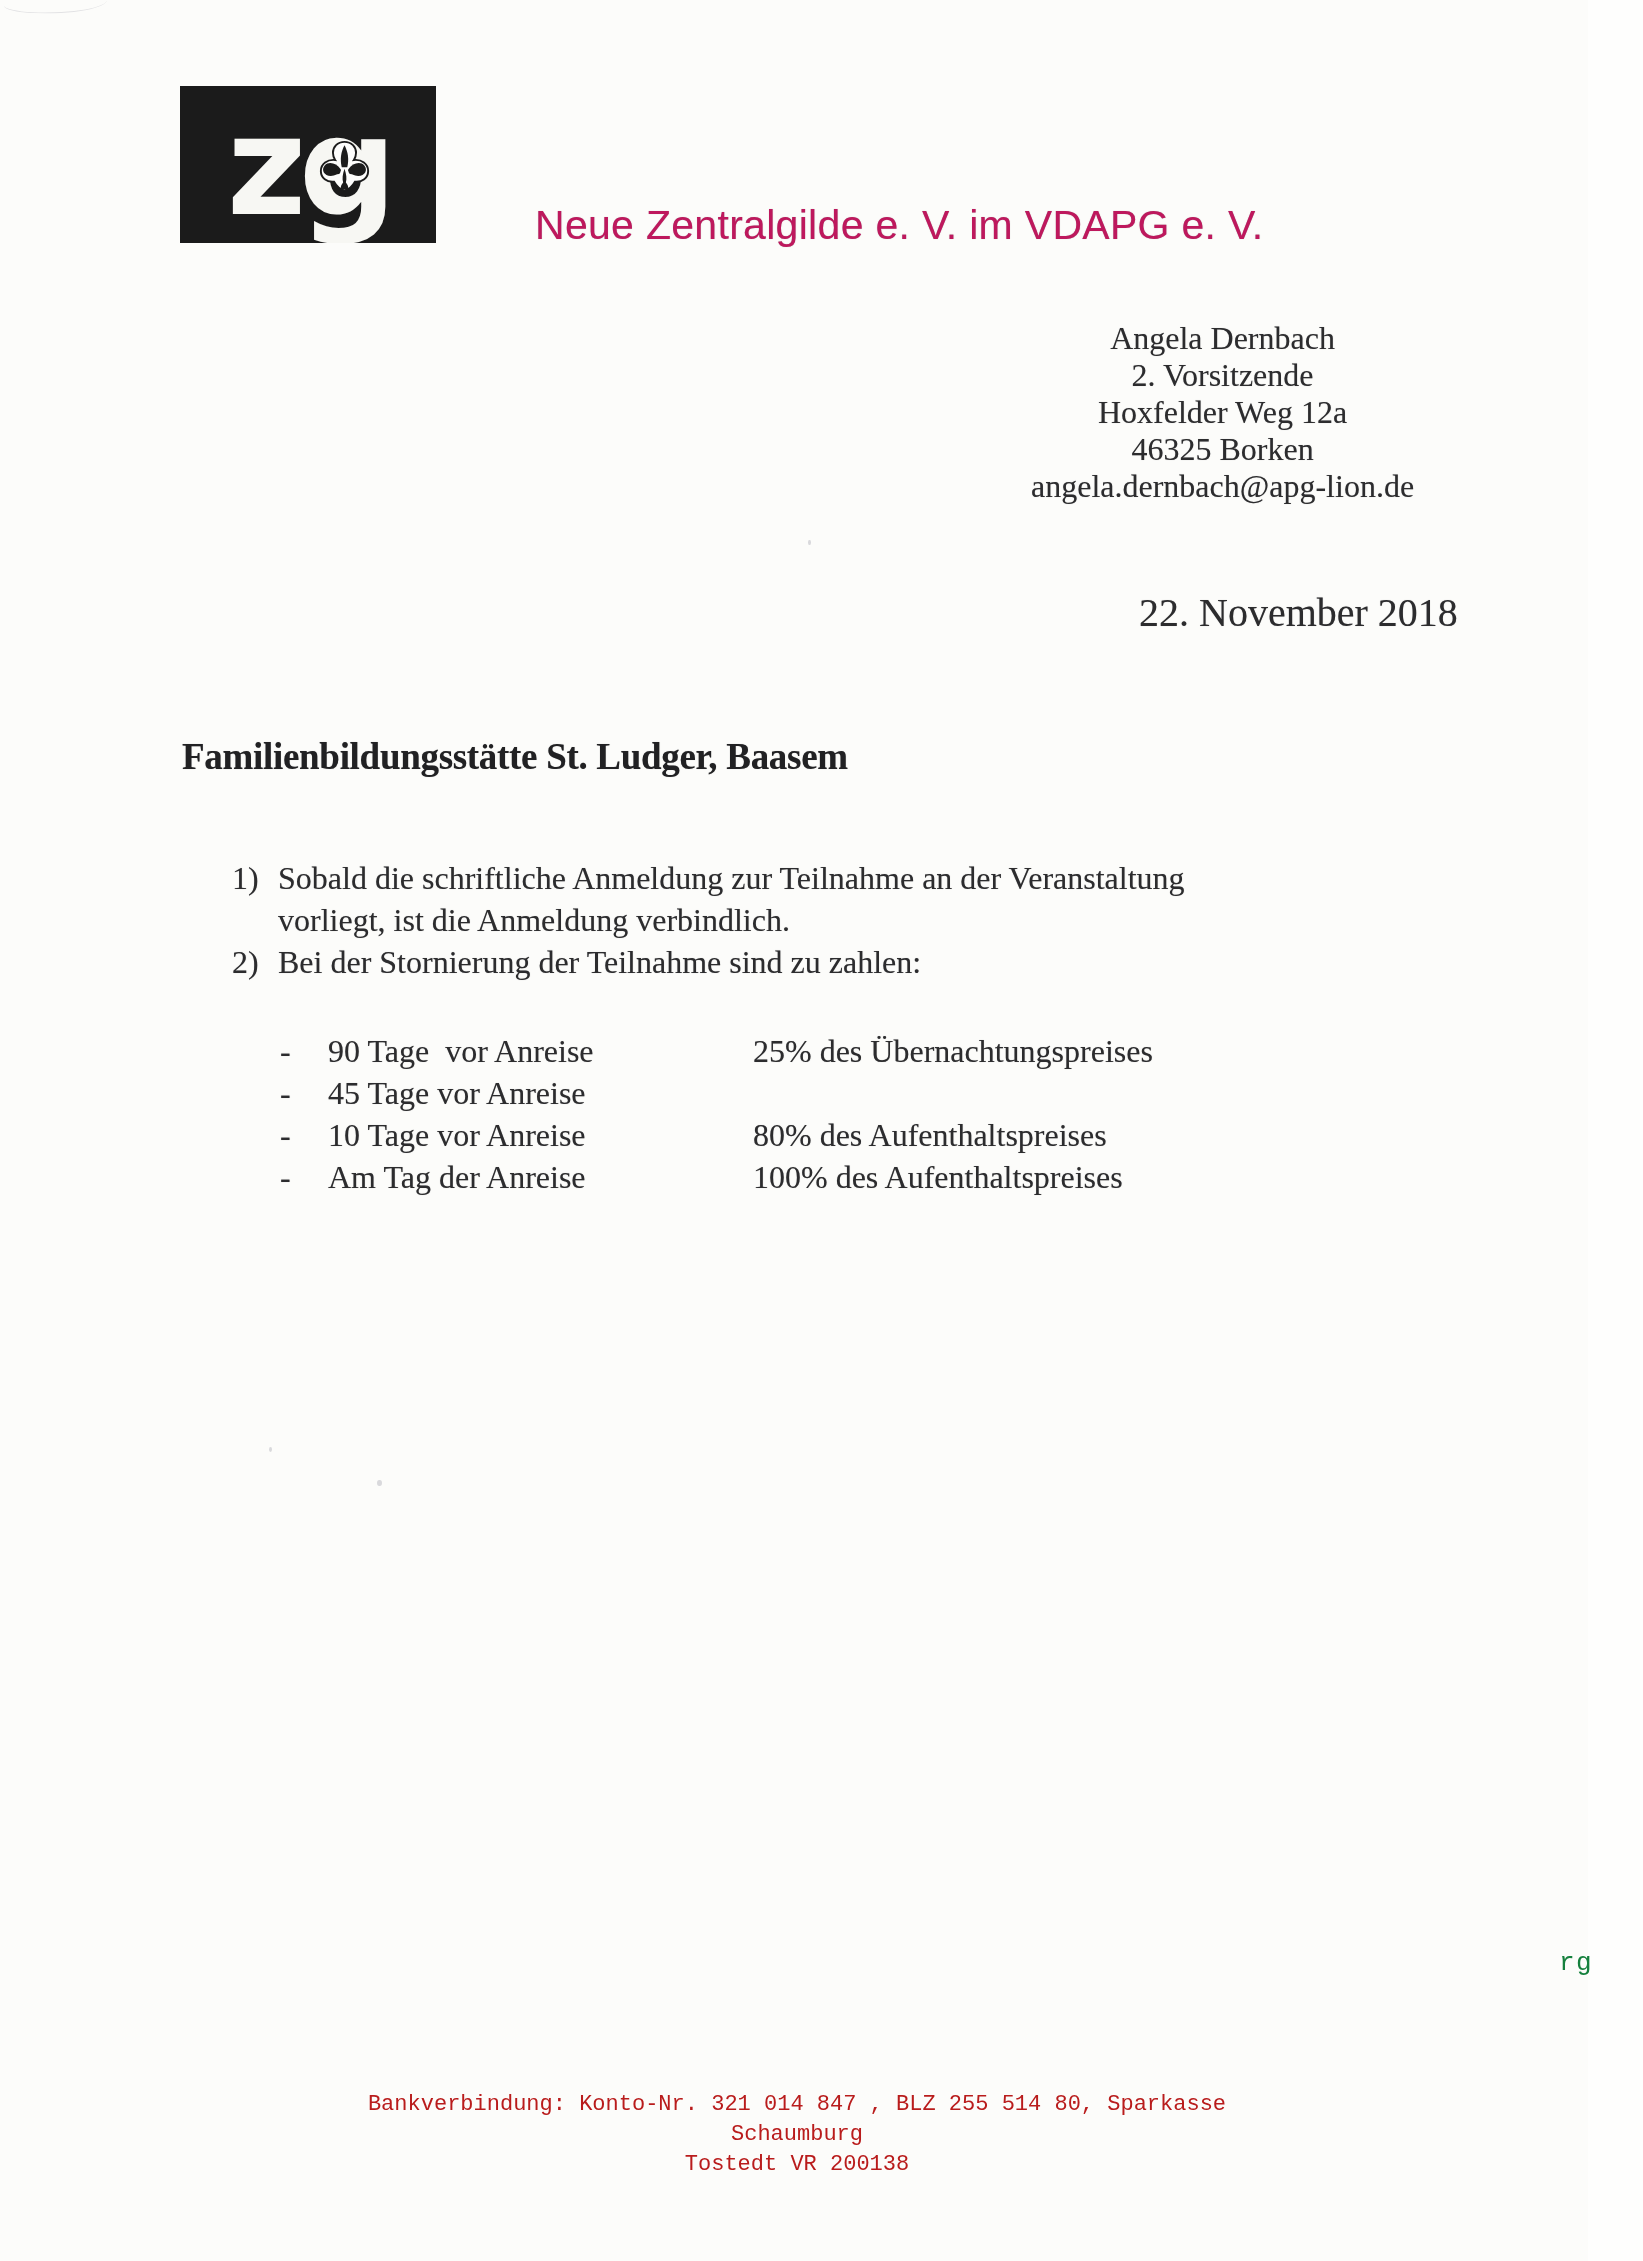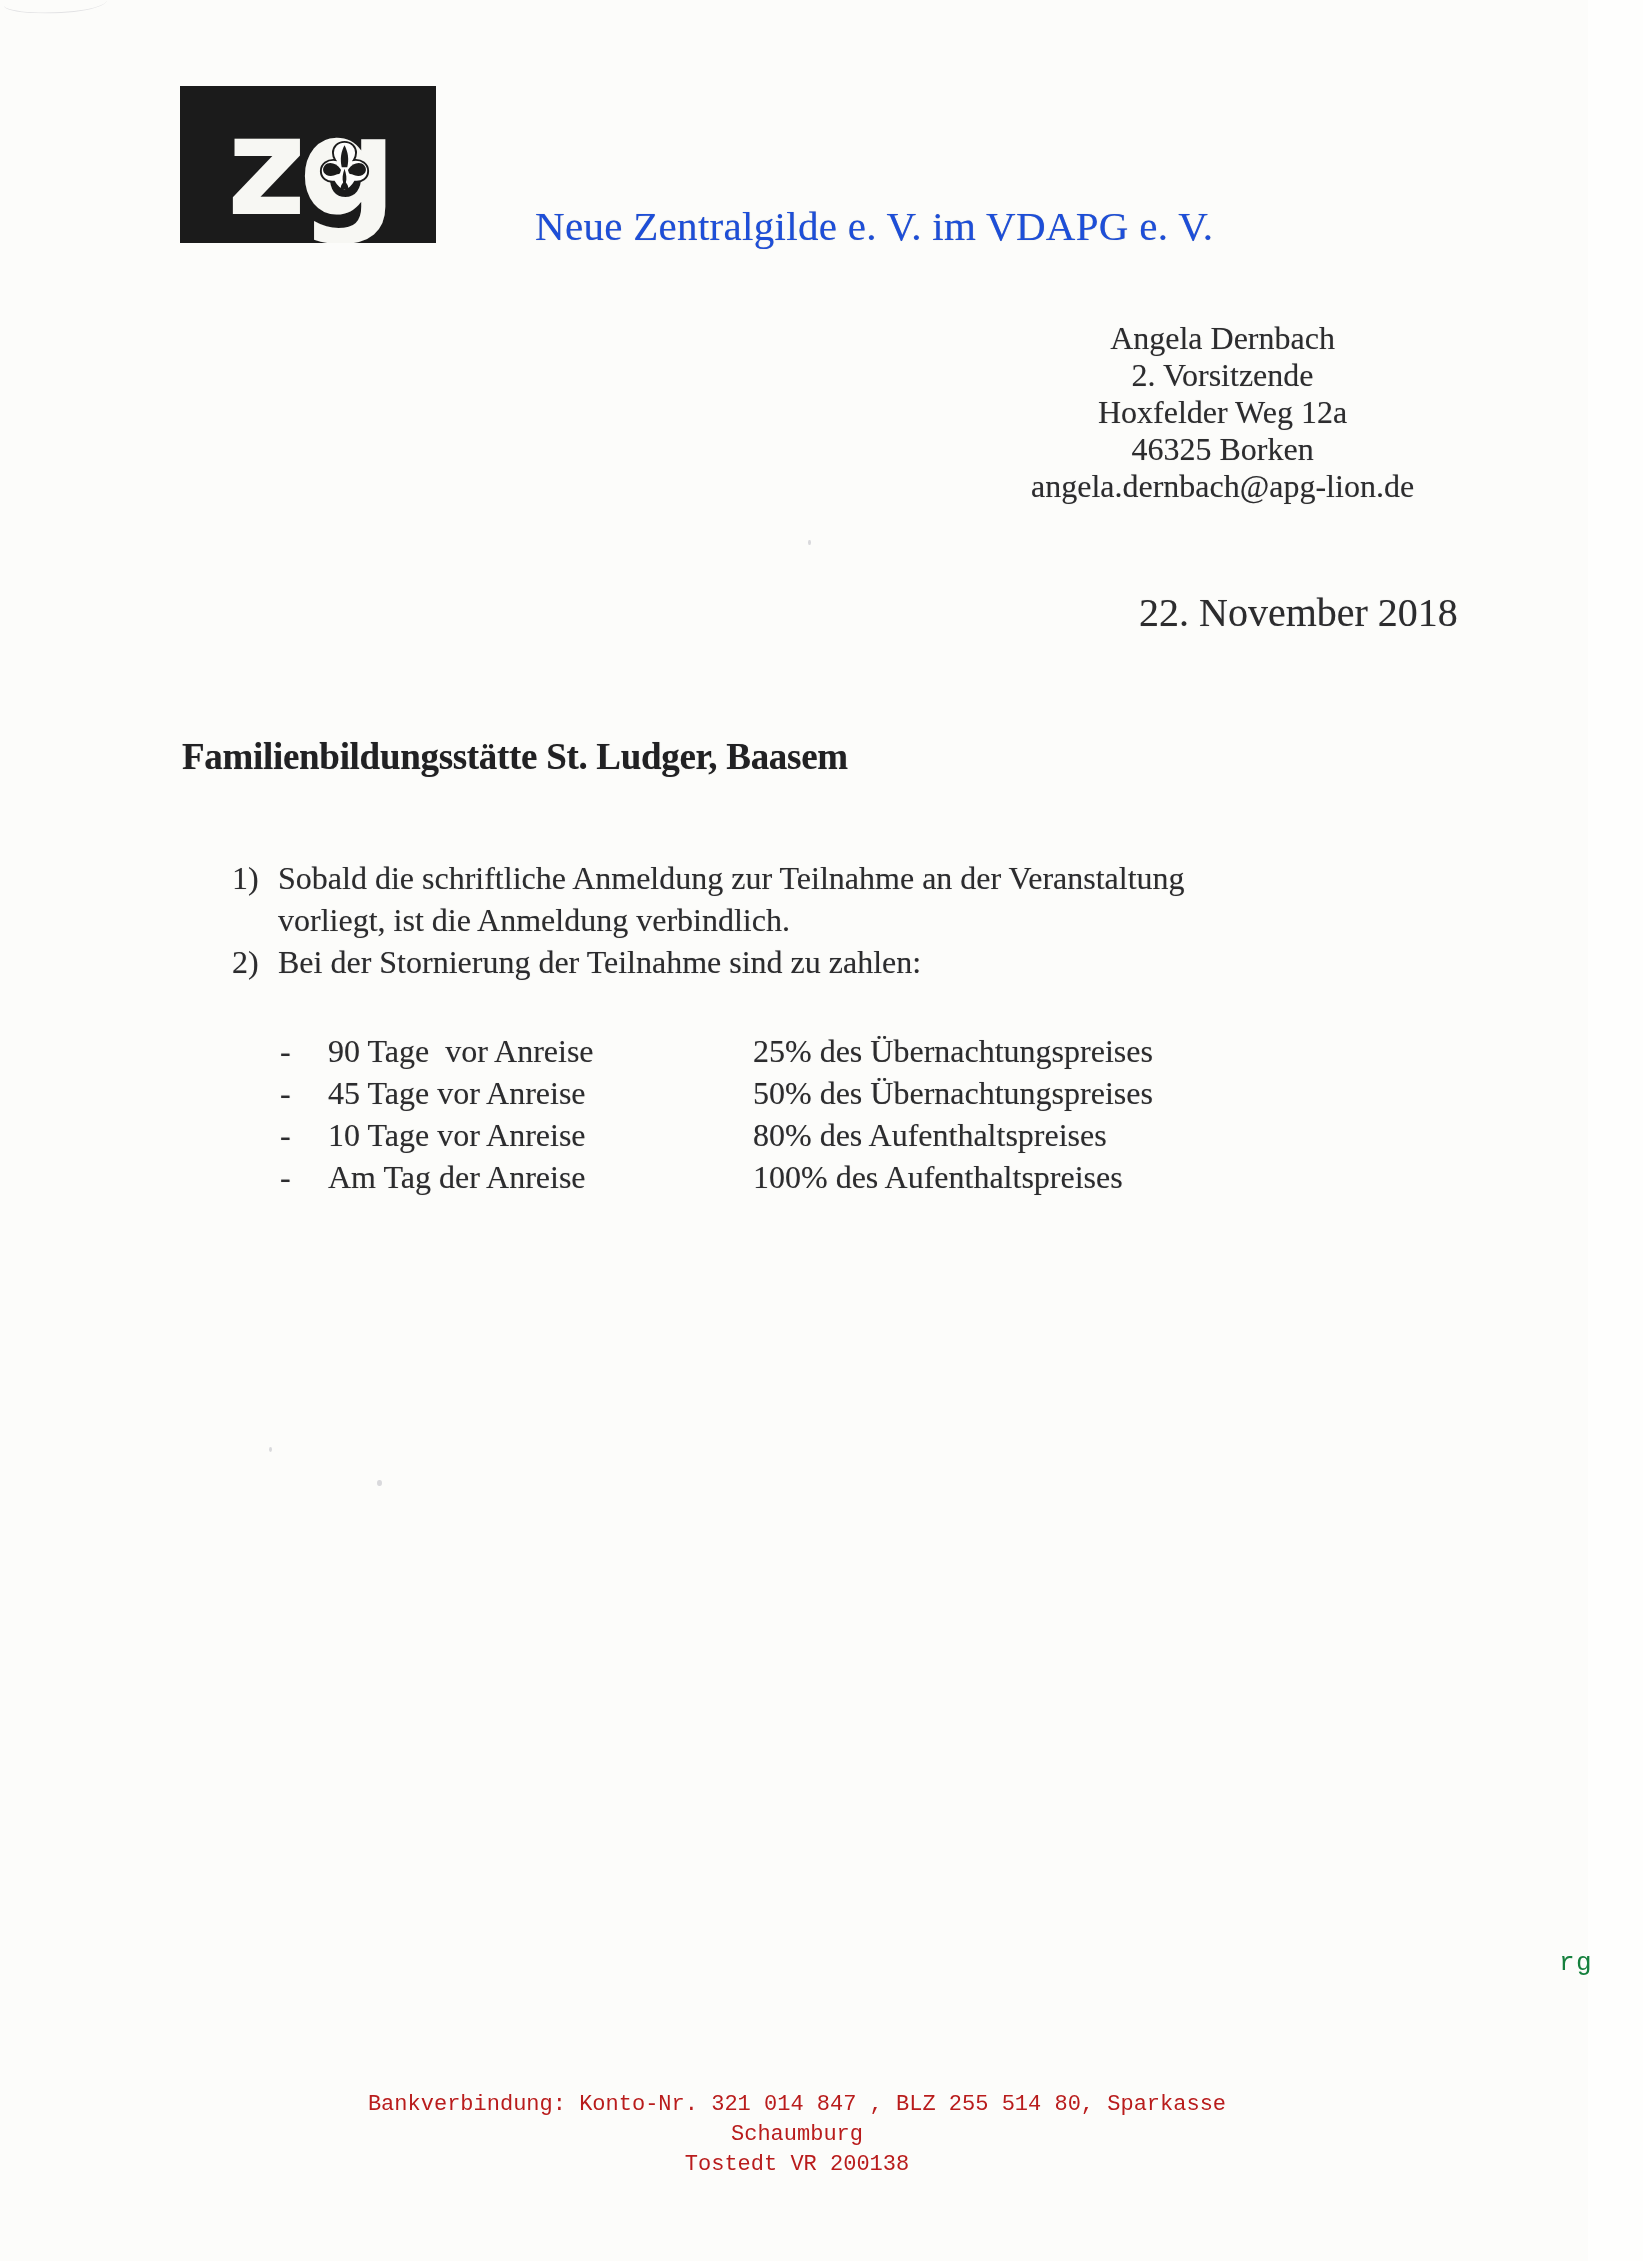--- a/index.html
+++ b/index.html
@@ -22,22 +22,22 @@
     display:flex;align-items:center;justify-content:center;
     font-family:"DejaVu Sans",sans-serif;font-weight:bold;
     font-size:137px;line-height:1;letter-spacing:-7.7px;color:#f7f7f3;
     padding-top:3.9px;box-sizing:border-box;
   }
   .fleur{position:absolute;left:137px;top:54px;width:55px;height:62px;}
 
   
   .org-title{
     position:absolute;left:535px;top:202px;
-    font-family:Liberation Serif, serif;
-    font-size:41px;color:#1d4ed8;letter-spacing:0.3px;white-space:nowrap;
+    font-family:Liberation Sans, sans-serif;
+    font-size:41px;color:#be185d;letter-spacing:0.3px;white-space:nowrap;
   }
 
   
   .sender{
     position:absolute;left:1031px;top:320px;
     font-size:32px;line-height:37px;white-space:nowrap;text-align:center;
   }
 
   
   .date{
@@ -145,21 +145,20 @@
 
 <div class="fees soft">
   <div class="fee-row">
     <div class="fee-dash">-</div>
     <div class="fee-cond">90 Tage  vor Anreise</div>
     <div class="fee-val">25% des Übernachtungspreises</div>
   </div>
   <div class="fee-row">
     <div class="fee-dash">-</div>
     <div class="fee-cond">45 Tage vor Anreise</div>
-    <div class="fee-val">50% des Übernachtungspreises</div>
   </div>
   <div class="fee-row">
     <div class="fee-dash">-</div>
     <div class="fee-cond">10 Tage vor Anreise</div>
     <div class="fee-val">80% des Aufenthaltspreises</div>
   </div>
   <div class="fee-row">
     <div class="fee-dash">-</div>
     <div class="fee-cond">Am Tag der Anreise</div>
     <div class="fee-val">100% des Aufenthaltspreises</div>

